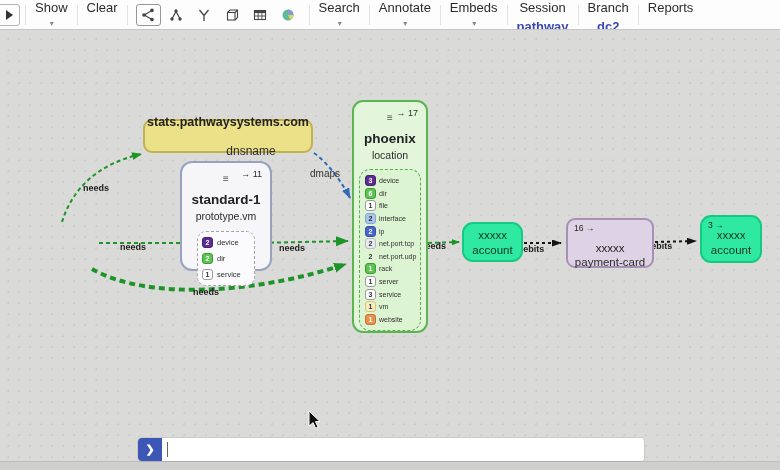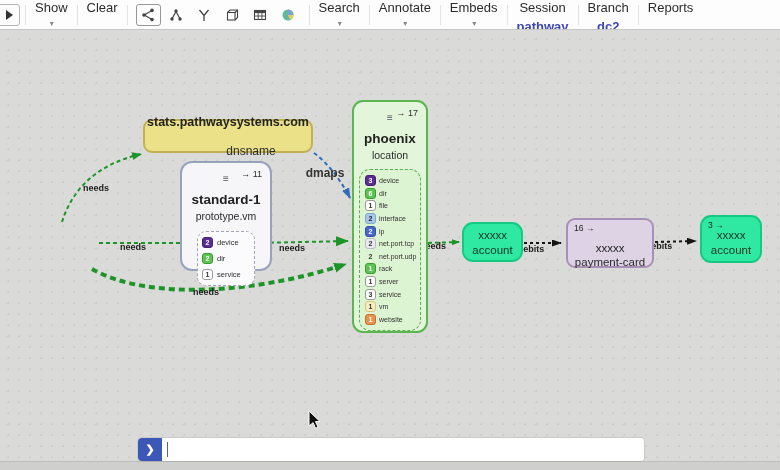--- a/index.html
+++ b/index.html
@@ -20,21 +20,21 @@
   .ic-btn.active { border:1px solid #979797; }
   .blue-val { color:#3a46b4; font-weight:600; }
 
   
   .canvas { position:absolute; top:30px; left:0; width:780px; height:440px;
     background-image:radial-gradient(#cccccb 1px, rgba(0,0,0,0) 1px);
     background-size:11px 11px; background-position:3px 4px; }
   .edges { position:absolute; top:0; left:0; width:780px; height:440px; z-index:1; }
   .edge-label { position:absolute; transform:translate(-50%,-50%); font-size:9px; font-weight:600;
     color:#1c1c1c; z-index:2; }
-  .edge-label.lt { font-weight:700; font-size:12px; color:#333; }
+  .edge-label.lt { font-weight:400; font-size:10px; color:#333; }
 
   .node { position:absolute; display:flex; flex-direction:column; align-items:center; z-index:3; }
   .n-title { font-size:13px; color:#232323; }
   .n-sub { font-size:10.5px; color:#2b2b2b; }
 
   .node-charts { left:38px; top:194px; width:60px; height:48px; background:#f59b91; border:2px solid #cf6a5e;
     border-radius:11px; justify-content:center; gap:3px; }
   .node-charts .n-title,.node-charts .n-sub { font-size:12.5px; }
 
   .node-dns { left:143px; top:89px; width:170px; height:34px; background:#ebe189; border:2px solid #c1b054;

